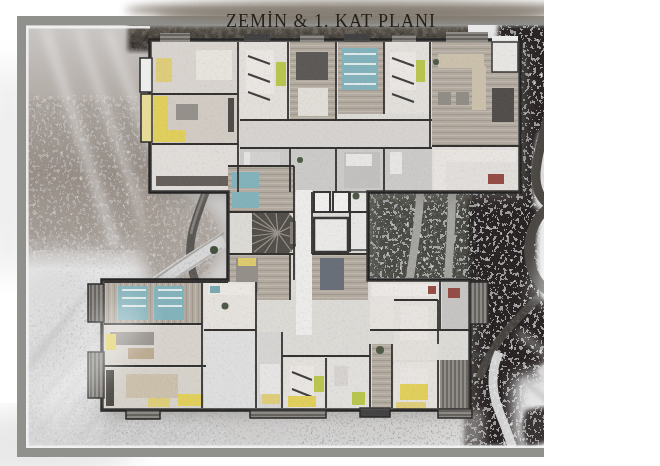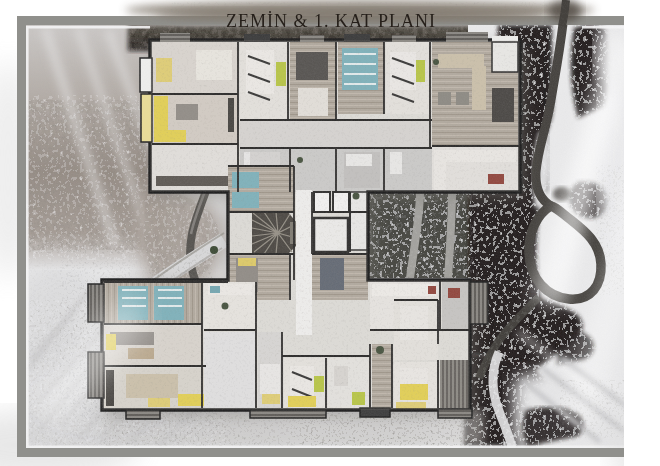--- a/index.html
+++ b/index.html
@@ -1,16 +1,16 @@
 <!DOCTYPE html>
 <html><head>
 <meta charset="utf-8">
 <style>
   html,body{margin:0;padding:0;background:#fff;}
-  #page{position:relative;width:624px;height:466px;overflow:hidden;font-family:"Liberation Serif",serif;}
+  #page{position:relative;width:544px;height:466px;overflow:hidden;font-family:"Liberation Serif",serif;}
 </style>
 </head>
 <body>
 <div id="page">
 <svg width="660" height="466" viewBox="0 0 660 466">
 <defs>
   <filter id="grain" x="-5%" y="-5%" width="110%" height="110%">
     <feTurbulence type="fractalNoise" baseFrequency="0.9" numOctaves="2" seed="3"></feTurbulence>
     <feColorMatrix type="matrix" values="0 0 0 0 0.55  0 0 0 0 0.55  0 0 0 0 0.57  0 0 0 0.5 0"></feColorMatrix>
   </filter>

